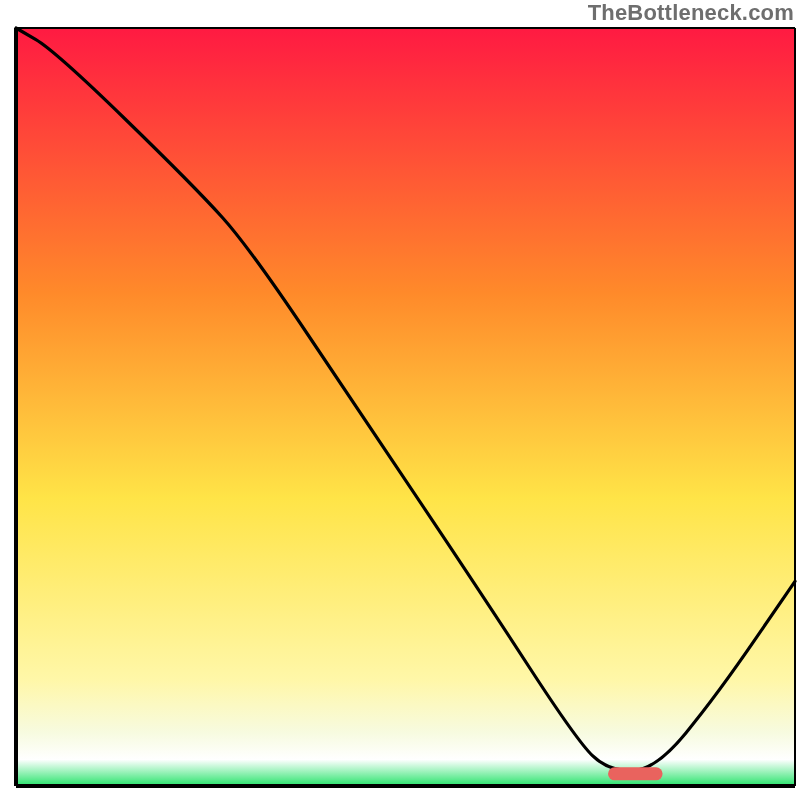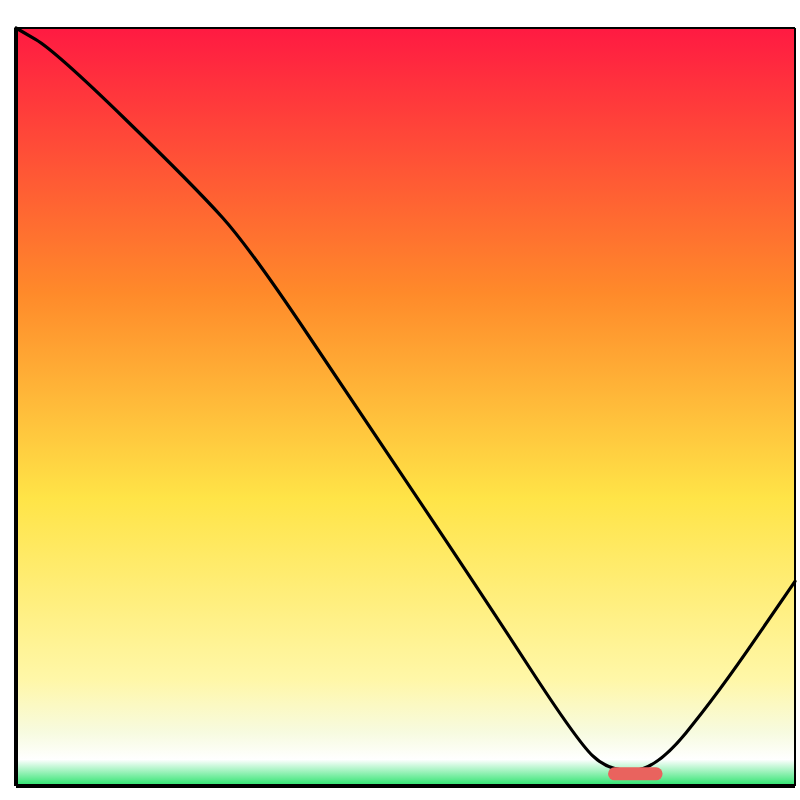--- a/index.html
+++ b/index.html
@@ -28,20 +28,21 @@
   svg {
     position: absolute;
     left: 0;
     top: 0;
   }
 </style>
 </head>
 <body>
 <div class="stage">
 
+  <div class="watermark">TheBottleneck.com</div>
 
   <svg id="chart-svg" width="800" height="800" viewBox="0 0 800 800">
     <defs>
       <linearGradient id="bg-grad" x1="0" y1="0" x2="0" y2="1">
           <stop offset="0.00%" stop-color="#ff1a42"></stop>
           <stop offset="35.00%" stop-color="#ff8a2a"></stop>
           <stop offset="62.00%" stop-color="#ffe447"></stop>
           <stop offset="86.00%" stop-color="#fff7a8"></stop>
           <stop offset="93.00%" stop-color="#f7fbe0"></stop>
           <stop offset="96.50%" stop-color="#ffffff"></stop>

